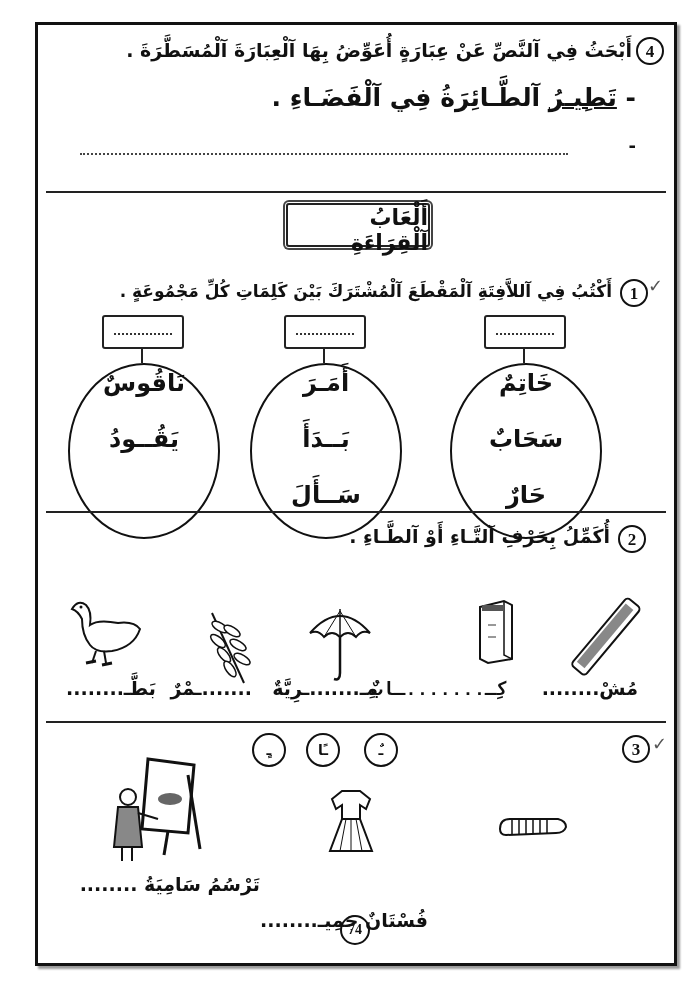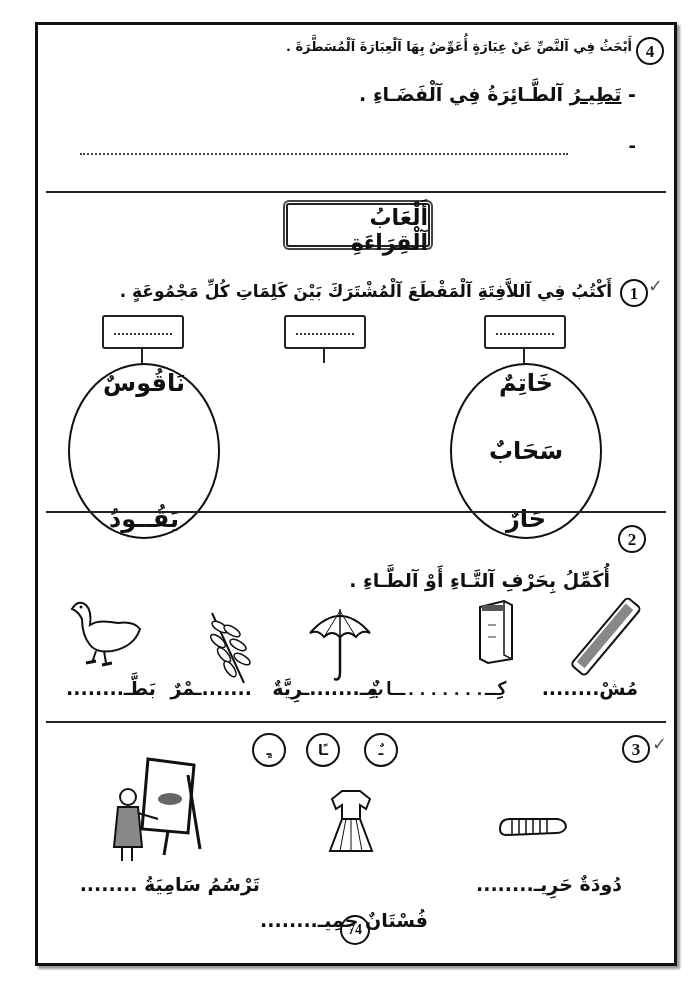--- a/index.html
+++ b/index.html
@@ -27,21 +27,21 @@
     border-radius: 3px; display: flex; align-items: flex-start; justify-content: center;
     font-size: 22px;
   }
   .label-box {
     position: absolute; width: 78px; height: 30px; border: 2px solid #222; border-radius: 3px; background: #fff;
   }
   .label-box .dots { left: 10px; right: 10px; top: 16px; border-bottom: 2px dotted #333; }
   .stem { position: absolute; width: 2px; height: 16px; background: #222; }
   .oval {
     position: absolute; width: 148px; height: 172px; border: 2px solid #111; border-radius: 50%;
-    display: flex; flex-direction: column; align-items: center; justify-content: space-between; gap: 4px;
+    display: flex; flex-direction: column; align-items: center; justify-content: flex-start; gap: 20px;
   }
   .oval span { font-size: 24px; line-height: 36px; }
   .word { position: absolute; font-size: 19px; white-space: nowrap; direction: rtl; font-weight: bold; }
   .tanween-c {
     position: absolute; width: 30px; height: 30px; border: 2px solid #111; border-radius: 50%;
     display: flex; align-items: center; justify-content: center; font-size: 14px;
   }
   .tick { position: absolute; font-size: 18px; color: #555; font-family: "DejaVu Sans", sans-serif; }
   .page-num {
     position: absolute; left: 302px; top: 890px; width: 26px; height: 26px;
@@ -51,23 +51,23 @@
   svg { position: absolute; overflow: visible; }
 </style>
 </head>
 <body>
 
 <div class="page">
 
   <div class="numcircle" style="left:598px; top:12px;">
     <span>4</span>
   </div>
-  <div class="q-text ar" style="right:42px; top:14px; font-size:13px;text-align:right;">أَبْحَثُ فِي آلنَّصِّ عَنْ عِبَارَةٍ أُعَوِّضُ بِهَا آلْعِبَارَةَ آلْمُسَطَّرَةَ .</div>
-
-  <div class="q-text ar" style="right:38px; top:58px; font-size:19px;">
+  <div class="q-text ar" style="right:42px; top:14px; font-size:19px;text-align:right;">أَبْحَثُ فِي آلنَّصِّ عَنْ عِبَارَةٍ أُعَوِّضُ بِهَا آلْعِبَارَةَ آلْمُسَطَّرَةَ .</div>
+
+  <div class="q-text ar" style="right:38px; top:58px; font-size:25px;">
     <span>-</span>
     <span style="text-decoration: underline; text-decoration-thickness:2px;">تَطِيـرُ</span>
     <span>آلطَّـائِرَةُ فِي آلْفَضَـاءِ .</span>
   </div>
 
   <div class="q-text ar" style="right:38px; top:110px; font-size:18px;">-</div>
   <div class="dots" style="left:42px; width:488px; top:128px;"></div>
 
   <div class="hline" style="top:166px;"></div>
 
@@ -88,36 +88,41 @@
   <div class="oval ar" style="left:412px; top:338px;">
     <span>خَاتِمٌ</span>
     <span>سَحَابٌ</span>
     <span>حَارٌ</span>
   </div>
 
   <div class="label-box" style="left:246px; top:290px;">
     <div class="dots"></div>
   </div>
   <div class="stem" style="left:285px; top:322px;"></div>
+  <div class="oval ar" style="left:212px; top:338px;">
+    <span>أَمَـرَ</span>
+    <span>بَــدَأَ</span>
+    <span>سَــأَلَ</span>
+  </div>
 
   <div class="label-box" style="left:64px; top:290px;">
     <div class="dots"></div>
   </div>
   <div class="stem" style="left:103px; top:322px;"></div>
   <div class="oval ar" style="left:30px; top:338px;">
     <span>نَاقُوسٌ</span>
     <span>يَقُــودُ</span>
   </div>
 
   <div class="hline" style="top:486px;"></div>
 
   <div class="numcircle" style="left:580px; top:500px;">
     <span>2</span>
   </div>
-  <div class="q-text ar" style="right:64px; top:500px; font-size:19px;margin-top:44px;">أُكَمِّلُ بِحَرْفِ آلتَّـاءِ أَوْ آلطَّـاءِ .</div>
+  <div class="q-text ar" style="right:64px; top:500px; font-size:19px;">أُكَمِّلُ بِحَرْفِ آلتَّـاءِ أَوْ آلطَّـاءِ .</div>
 
   <svg style="left:528px; top:568px;" width="80" height="90">
     <g transform="rotate(40 40 45)">
       <rect x="30" y="0" width="18" height="88" rx="4" fill="none" stroke="#111" stroke-width="2"></rect>
       <rect x="33" y="6" width="10" height="76" fill="#888"></rect>
     </g>
   </svg>
 
   <svg style="left:438px; top:572px;" width="40" height="68">
     <path d="M4 10 L28 4 L36 8 L36 62 L12 66 L4 62 Z" fill="#fff" stroke="#111" stroke-width="2"></path>
@@ -206,20 +211,19 @@
     <line x1="86" y1="20" x2="98" y2="94" stroke="#111" stroke-width="3"></line>
     <line x1="66" y1="76" x2="62" y2="100" stroke="#111" stroke-width="3"></line>
     <ellipse cx="68" cy="44" rx="12" ry="6" fill="#666"></ellipse>
     <circle cx="26" cy="42" r="8" fill="#fff" stroke="#111" stroke-width="2"></circle>
     <path d="M16 52 L36 52 L40 92 L12 92 Z" fill="#888" stroke="#111" stroke-width="2"></path>
     <line x1="36" y1="58" x2="56" y2="64" stroke="#111" stroke-width="2"></line>
     <line x1="20" y1="92" x2="20" y2="106" stroke="#111" stroke-width="2"></line>
     <line x1="30" y1="92" x2="30" y2="106" stroke="#111" stroke-width="2"></line>
   </svg>
 
-  <div class="word" style="right:52px; top:848px;">دُودَةٌ حَرِيـ........</div>
   <div class="word" style="right:246px; top:884px;">فُسْتَانٌ جَمِيـ........</div>
   <div class="word" style="right:414px; top:848px;text-align:right;">تَرْسُمُ سَامِيَةُ ........</div>
 
   <div class="page-num">
     <span>74</span>
   </div>
 </div>
 
 </body></html>

